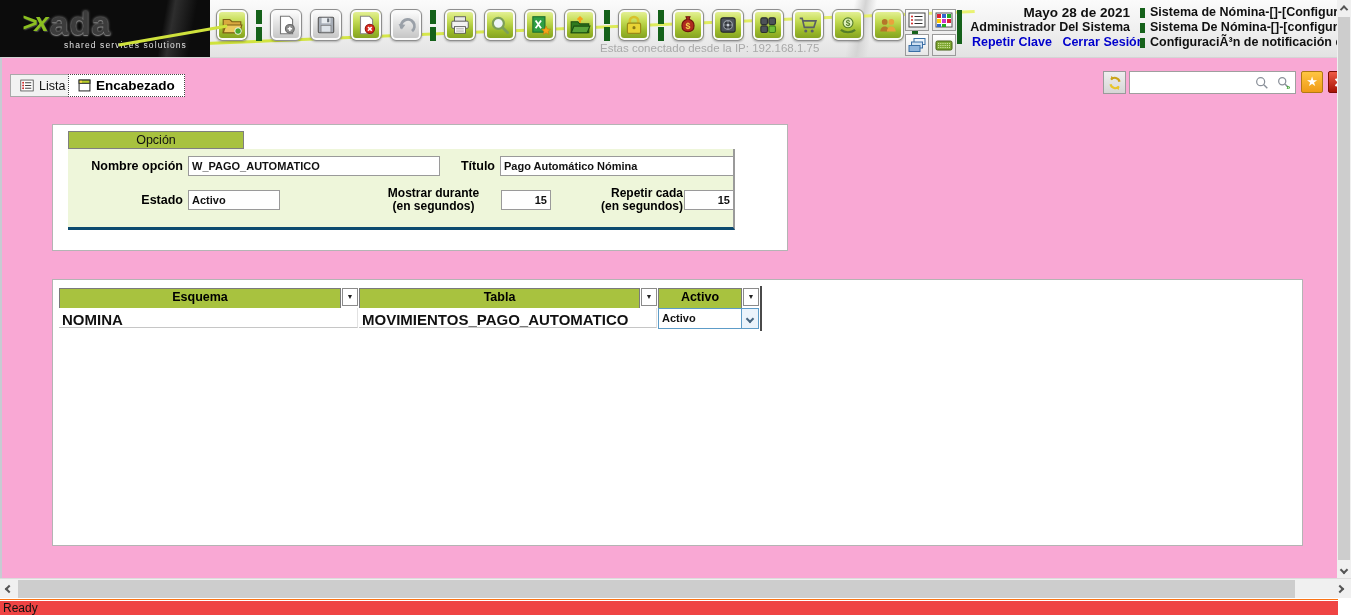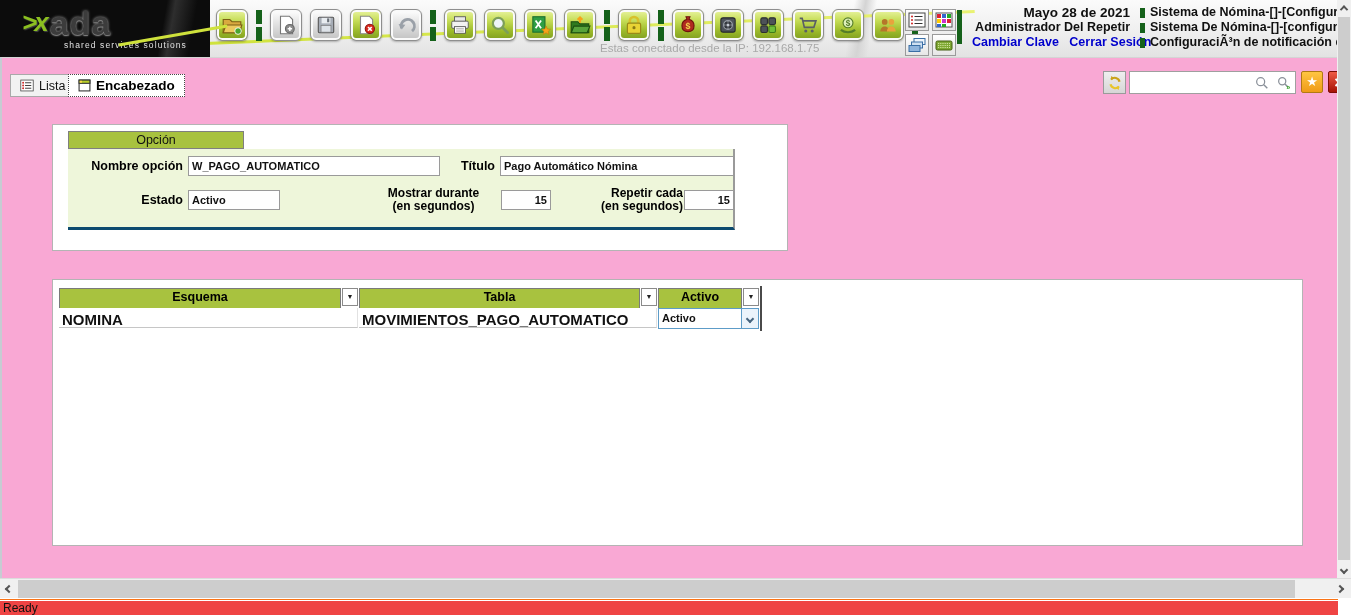--- a/index.html
+++ b/index.html
@@ -315,23 +315,23 @@
           <rect x="1" y="4" width="16" height="9" rx="1.5" fill="#7ea832" stroke="#445d12"></rect>
           <path d="M3 6.5h12M3 8.5h12M3 10.5h12" stroke="#d8e8a8" stroke-width="0.9" stroke-dasharray="1.2 1"></path>
         </svg>
       </button>
     </div>
 
     <span class="hdr-sep" style="left:957px"></span>
 
     <div class="user-block">
       <div class="hdr-date">Mayo 28 de 2021</div>
-      <div class="hdr-user">Administrador Del Repetir</div>
+      <div class="hdr-user">Administrador Del Sistema</div>
       <div class="hdr-links">
-        <a>Cambiar Clave</a>
+        <a>Repetir Clave</a>
         <a>Cerrar Sesión</a>
       </div>
     </div>
 
     <div class="titles-block">
       <div class="title-line">
           <i></i>
           <span>Sistema de Nómina-[]-[ConfiguraciÃ</span>
         </div>
       <div class="title-line">

